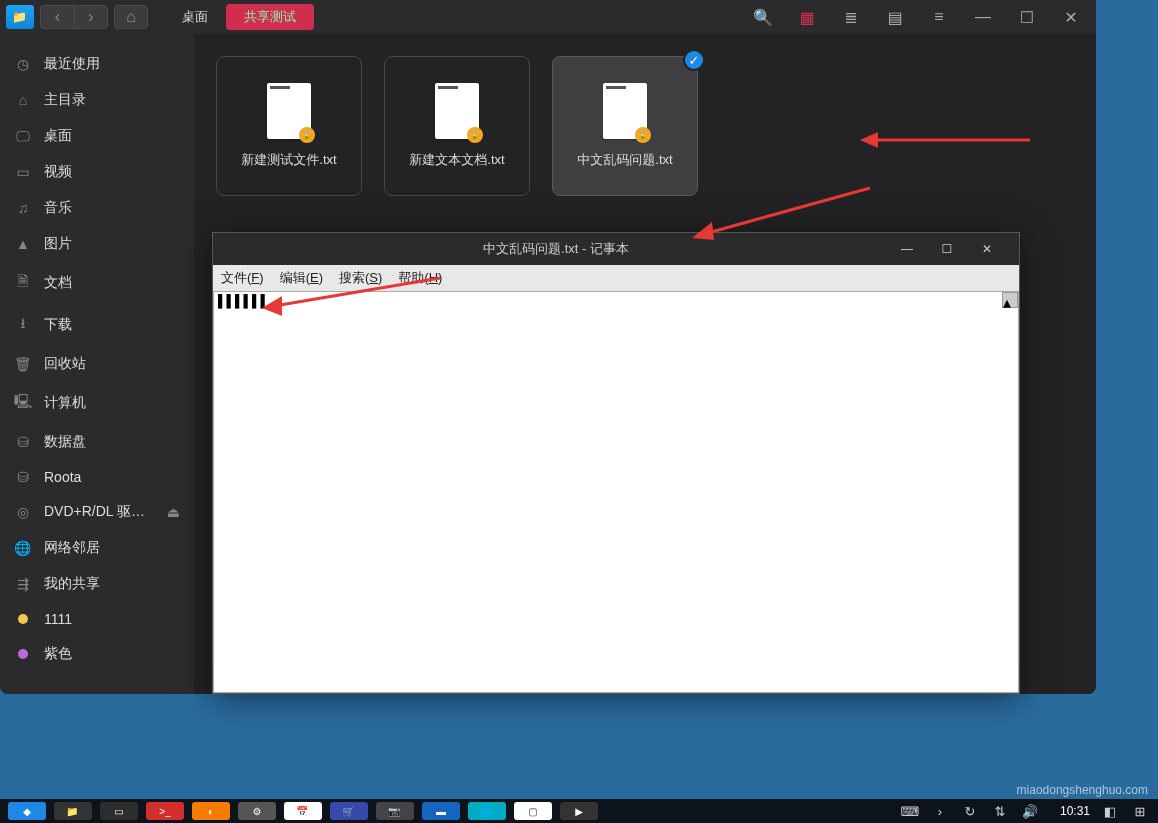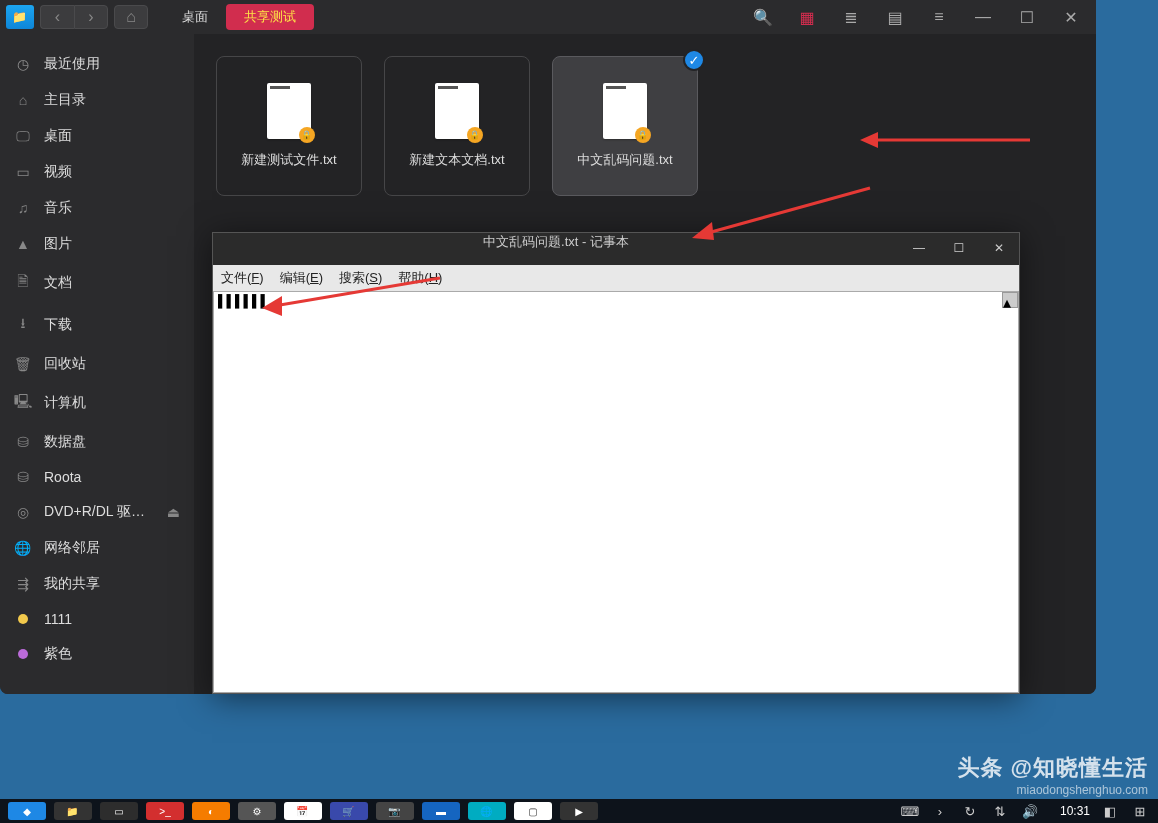--- a/index.html
+++ b/index.html
@@ -8,21 +8,21 @@
 
 .fm-window { position: absolute; left: 0; top: 0; width: 1096px; height: 694px; background: #2b2b2d; border-radius: 0 0 8px 8px; overflow: hidden; }
 .fm-titlebar { height: 34px; display: flex; align-items: center; padding: 0 6px; gap: 6px; }
 .fm-logo { width: 28px; height: 24px; background: linear-gradient(180deg,#1ca5f0,#0d86d8); border-radius: 3px; display: flex; align-items: center; justify-content: center; color:#fff; font-size:12px;}
 .nav-btn { width: 34px; height: 24px; background: #3c3c3e; border: 1px solid #4a4a4c; border-radius: 4px; display: flex; align-items: center; justify-content: center; color: #888; cursor: pointer; }
 .nav-btn-group { display: flex; gap: 0; }
 .nav-btn-group .nav-btn:first-child { border-radius: 4px 0 0 4px; border-right: none; }
 .nav-btn-group .nav-btn:last-child { border-radius: 0 4px 4px 0; }
 .breadcrumb { display: flex; align-items: center; margin-left: 10px; gap: 0; }
 .crumb { padding: 4px 18px; color: #ddd; font-size: 13px; border-radius: 4px; cursor: pointer; }
-.crumb.active { background: #d12d4e; color: #fde047; }
+.crumb.active { background: #d12d4e; color: #86efac; }
 .titlebar-spacer { flex: 1; }
 .titlebar-icon { width: 38px; height: 28px; display: flex; align-items: center; justify-content: center; color: #aaa; cursor: pointer; }
 .titlebar-icon.accent { color: #d12d4e; }
 
 .fm-body { display: flex; height: calc(100% - 34px); }
 .sidebar { width: 194px; background: #2b2b2d; padding-top: 12px; overflow-y: auto; }
 .sidebar-item { display: flex; align-items: center; padding: 9px 14px; color: #ddd; font-size: 14px; cursor: pointer; gap: 12px; }
 .sb-icon { width: 18px; display: flex; align-items: center; justify-content: center; color: #888; font-size: 14px; }
 .sb-dot { width: 10px; height: 10px; border-radius: 50%; }
 .sb-tail { margin-left: auto; color: #888; }
@@ -31,21 +31,21 @@
 .file-item { width: 146px; height: 140px; border: 1px solid #464648; border-radius: 8px; display: flex; flex-direction: column; align-items: center; justify-content: center; gap: 12px; cursor: pointer; position: relative; }
 .file-item.selected { background: #3f3f42; border-color: #5a5a5e; }
 .file-icon { width: 44px; height: 56px; background: #fff; border-radius: 2px; position: relative; box-shadow: 0 1px 2px rgba(0,0,0,0.3); }
 .file-icon::before { content: ""; position: absolute; top: 3px; left: 3px; width: 20px; height: 3px; background: #555; }
 .lock-badge { position: absolute; right: -4px; bottom: -4px; width: 16px; height: 16px; background: #f5a623; border-radius: 50%; display: flex; align-items: center; justify-content: center; color: #fff; font-size: 9px; }
 .file-name { color: #ddd; font-size: 13px; text-align: center; padding: 0 6px; }
 .check-badge { position: absolute; top: -8px; right: -8px; width: 22px; height: 22px; background: #1e88e5; border-radius: 50%; display: flex; align-items: center; justify-content: center; color: #fff; font-size: 13px; border: 2px solid #232325; }
 
 
 .notepad-window { position: absolute; left: 212px; top: 232px; width: 808px; height: 462px; background: #1e1e1e; border: 1px solid #555; display: flex; flex-direction: column; box-shadow: 0 4px 30px rgba(0,0,0,0.5); }
-.np-titlebar { height: 32px; background: #2b2b2b; display: flex; align-items: flex-start; color: #ccc; font-size: 13px; padding: 0 0; }
+.np-titlebar { height: 32px; background: #2b2b2b; display: flex; align-items: center; color: #ccc; font-size: 13px; padding: 0 12px; }
 .np-title-text { flex: 1; text-align: center; }
 .np-win-btn { width: 40px; height: 30px; display: flex; align-items: center; justify-content: center; color: #ccc; cursor: pointer; font-size: 12px; }
 .np-menubar { height: 26px; background: #e8e8e8; display: flex; align-items: center; padding: 0 8px; gap: 16px; font-size: 13px; color: #222; }
 .np-menu-item { cursor: pointer; }
 .np-menu-item u { text-decoration: underline; }
 .np-content { flex: 1; background: #fff; position: relative; border: 1px solid #aaa; margin: 0; }
 .np-text { position: absolute; top: 2px; left: 4px; font-size: 12px; color: #000; letter-spacing: 0; }
 .np-scroll-handle { position:absolute; right:0; top:0; width:16px; height:16px; background:#ccc; border:1px solid #999;}
 
 
@@ -243,21 +243,20 @@
 <svg class="arrow" style="left:690px; top:180px;" width="190" height="70">
   <line x1="180" y1="8" x2="14" y2="54" stroke="#e53935" stroke-width="3"></line>
   <polygon points="2,58 22,42 24,60" fill="#e53935"></polygon>
 </svg>
 <svg class="arrow" style="left:260px; top:270px;" width="190" height="50">
   <line x1="180" y1="8" x2="14" y2="36" stroke="#e53935" stroke-width="3"></line>
   <polygon points="2,38 22,26 22,46" fill="#e53935"></polygon>
 </svg>
 
 <div class="watermark">
-  <div class="big">头条 @知晓懂生活</div>
   <div class="small">miaodongshenghuo.com</div>
 </div>
 
 <div class="taskbar">
   <div class="tb-app" style="background:#1e88e5">◆</div>
   <div class="tb-app" style="background:#333">📁</div>
   <div class="tb-app" style="background:#2d2d2d">▭</div>
   <div class="tb-app" style="background:#d32f2f">&gt;_</div>
   <div class="tb-app" style="background:#f57c00">◐</div>
   <div class="tb-app" style="background:#555">⚙</div>

